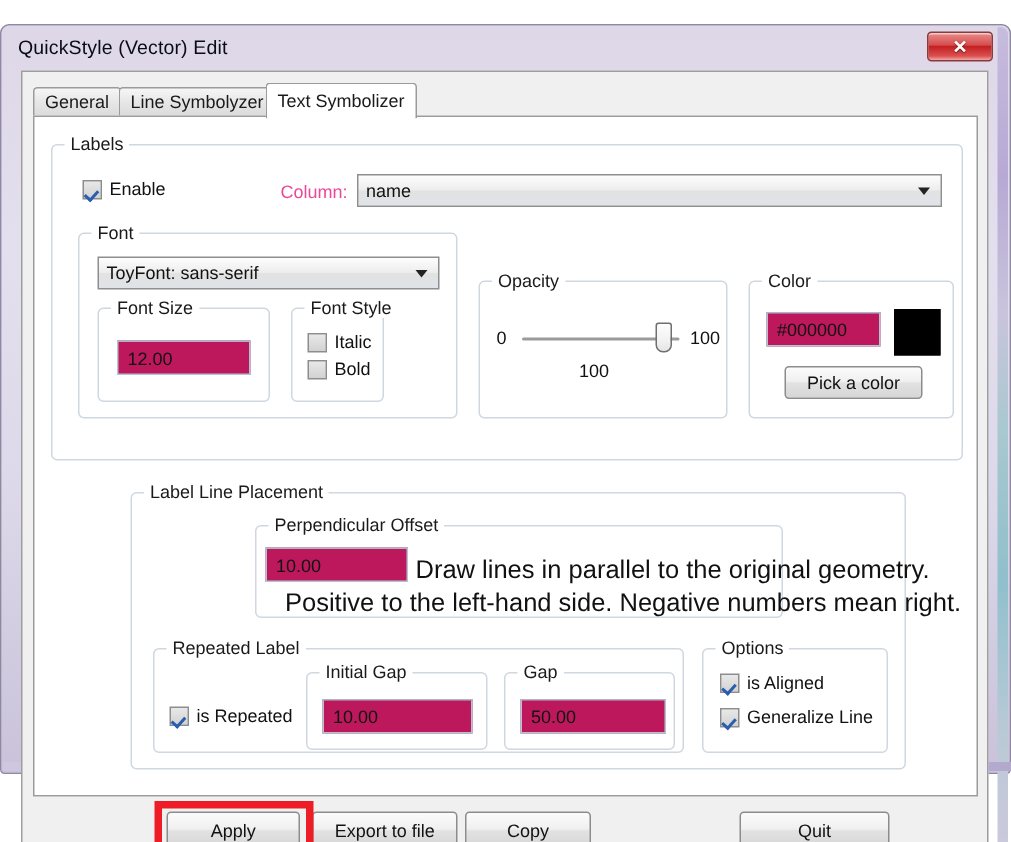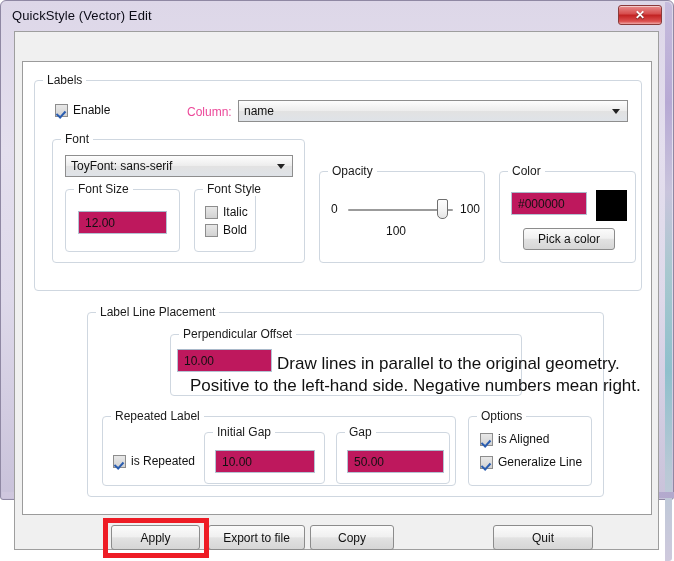--- a/index.html
+++ b/index.html
@@ -12,21 +12,21 @@
     height: 561px;
     font-family: "Liberation Sans", sans-serif;
     font-size: 12px;
     color: #000000;
     overflow: hidden;
   }
 
   
   .window-frame {
     position: absolute;
-    left: 0; top: 0;
+    left: 0; top: 16px;
     width: 674px; height: 500px;
     box-sizing: border-box;
     background: linear-gradient(to bottom, #ddd7e8 0%, #e4dfee 30%, #ded9ea 60%, #c9c2da 100%);
     border: 1px solid #8f88a3;
     border-radius: 6px 6px 3px 3px;
     padding: 0;
   }
   .frame-right-accent {
     position: absolute;
     right: 1px; top: 1px;
@@ -297,20 +297,25 @@
 
   <div class="titlebar">
     <div class="title-text">QuickStyle (Vector) Edit</div>
     <div class="close-button">
       <div class="close-glyph">✕</div>
     </div>
   </div>
 
   <div class="client">
 
+    <div class="tabstrip">
+      <div class="tab tab-general">General</div>
+      <div class="tab tab-line">Line Symbolyzer</div>
+      <div class="tab active tab-text">Text Symbolizer</div>
+    </div>
 
     <div class="tabpage">
 
       <div class="group" style="left:11px; top:18px; width:608px; height:211px;">
         <div class="group-title">Labels</div>
 
         <div class="checkbox-row" style="left:20px; top:22px;">
           <span class="cb checked"></span>
           <span class="cb-label">Enable</span>
         </div>

